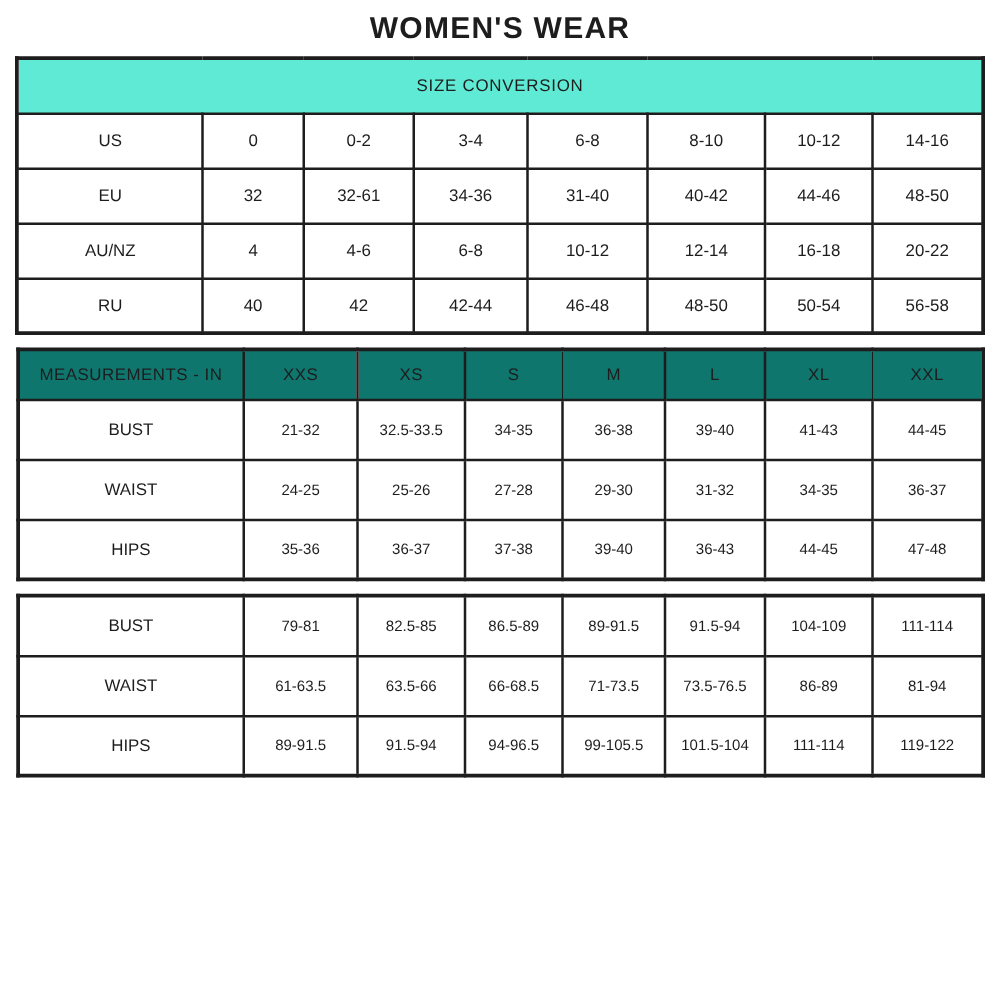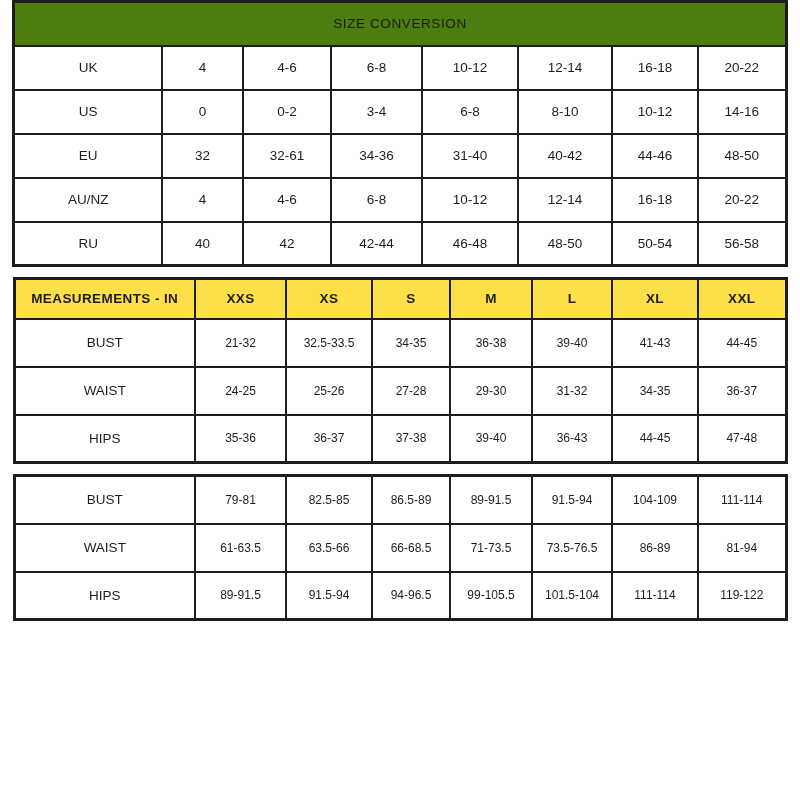--- a/index.html
+++ b/index.html
@@ -26,69 +26,60 @@
     border:3px solid #1d1d1d;
   }
   table.tbl td {
     border:2px solid #1d1d1d;
     text-align:center;
     vertical-align:middle;
     overflow:hidden;
     white-space:nowrap;
   }
   .banner {
-    background:#4d7c0f;
+    background:#5eead4;
     font-weight:700;
     font-size:14px;
     letter-spacing:0.6px;
     height:44px;
   }
   
   .t1 td { height:44px; font-size:13.5px; font-weight:500; }
   
   .t23 tr.head td {
-    background:#fde047;
-    font-weight:700;
+    background:#0f766e;
+    font-weight:400;
     font-size:13.5px;
     letter-spacing:0.4px;
     height:40px;
   }
   .t23 td { height:48px; font-size:12px; font-weight:500; }
   .t23 td.rowlabel { font-size:13.5px; }
 </style>
 </head>
 <body>
 
 <div class="page">
 
+  <div class="title">WOMEN'S WEAR</div>
 
   <table class="tbl t1">
     <colgroup>
       <col style="width:148px">
         <col style="width:81px">
         <col style="width:88px">
         <col style="width:91px">
       <col style="width:96px">
         <col style="width:94px">
         <col style="width:86px">
         <col style="width:88px">
     </colgroup>
     <tbody>
       <tr>
         <td colspan="8" class="banner">SIZE CONVERSION</td>
-      </tr>
-      <tr>
-        <td class="rowlabel">UK</td>
-        <td>4</td>
-        <td>4-6</td>
-        <td>6-8</td>
-        <td>10-12</td>
-        <td>12-14</td>
-        <td>16-18</td>
-        <td>20-22</td>
       </tr>
       <tr>
         <td class="rowlabel">US</td>
         <td>0</td>
         <td>0-2</td>
         <td>3-4</td>
         <td>6-8</td>
         <td>8-10</td>
         <td>10-12</td>
         <td>14-16</td>

